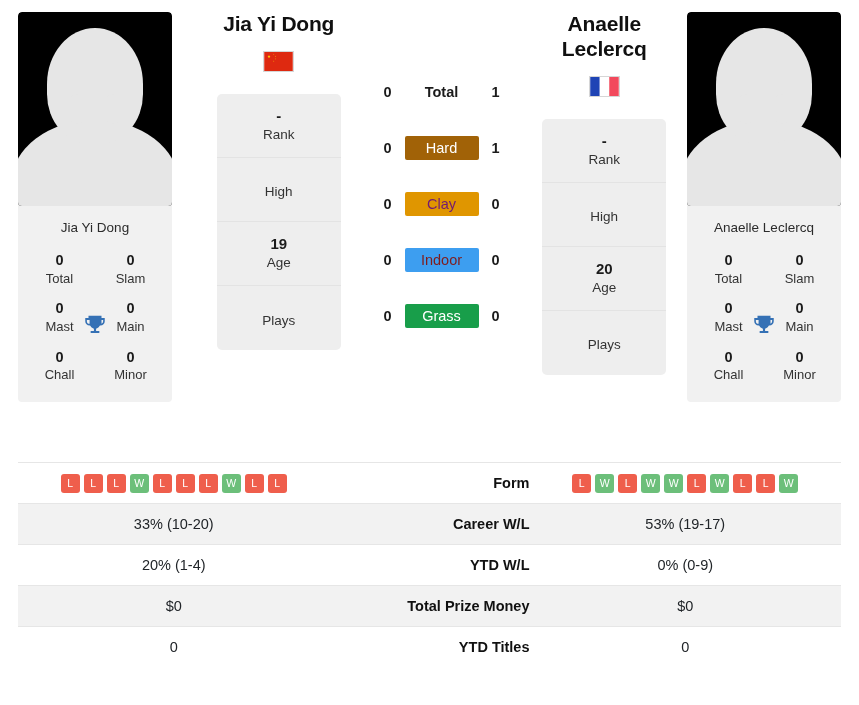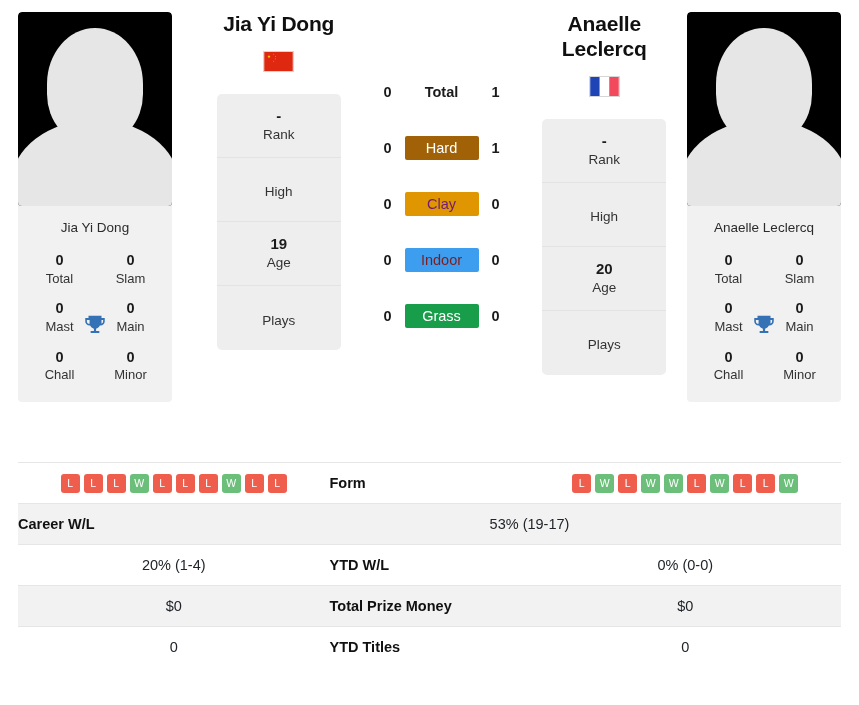--- a/index.html
+++ b/index.html
@@ -216,21 +216,21 @@
   }
   .stat-row.shaded { background: #f2f2f2; }
   .stat-row .side {
     flex: 1;
     text-align: center;
     font-size: 14.5px;
     color: #212529;
   }
   .stat-row .mid-label {
     flex: 0 0 200px;
-    text-align: left;
+    text-align: right;
     font-size: 14.5px;
     font-weight: 700;
     color: #111;
   }
   .form-badges {
     display: flex;
     justify-content: center;
     gap: 4px;
   }
   .fb {
@@ -448,28 +448,29 @@
           <div class="fb" style="background: rgb(239, 94, 76);">L</div>
           <div class="fb" style="background: rgb(108, 191, 122);">W</div>
           <div class="fb" style="background: rgb(239, 94, 76);">L</div>
           <div class="fb" style="background: rgb(239, 94, 76);">L</div>
           <div class="fb" style="background: rgb(108, 191, 122);">W</div>
         </div>
     </div>
   </div>
 
   <div class="stat-row shaded">
+    <div class="side">33% (10-20)</div>
     <div class="mid-label">Career W/L</div>
     <div class="side">53% (19-17)</div>
   </div>
 
   <div class="stat-row">
     <div class="side">20% (1-4)</div>
     <div class="mid-label">YTD W/L</div>
-    <div class="side">0% (0-0)</div>
+    <div class="side">0% (0-9)</div>
   </div>
 
   <div class="stat-row shaded">
     <div class="side">$0</div>
     <div class="mid-label">Total Prize Money</div>
     <div class="side">$0</div>
   </div>
 
   <div class="stat-row">
     <div class="side">0</div>

